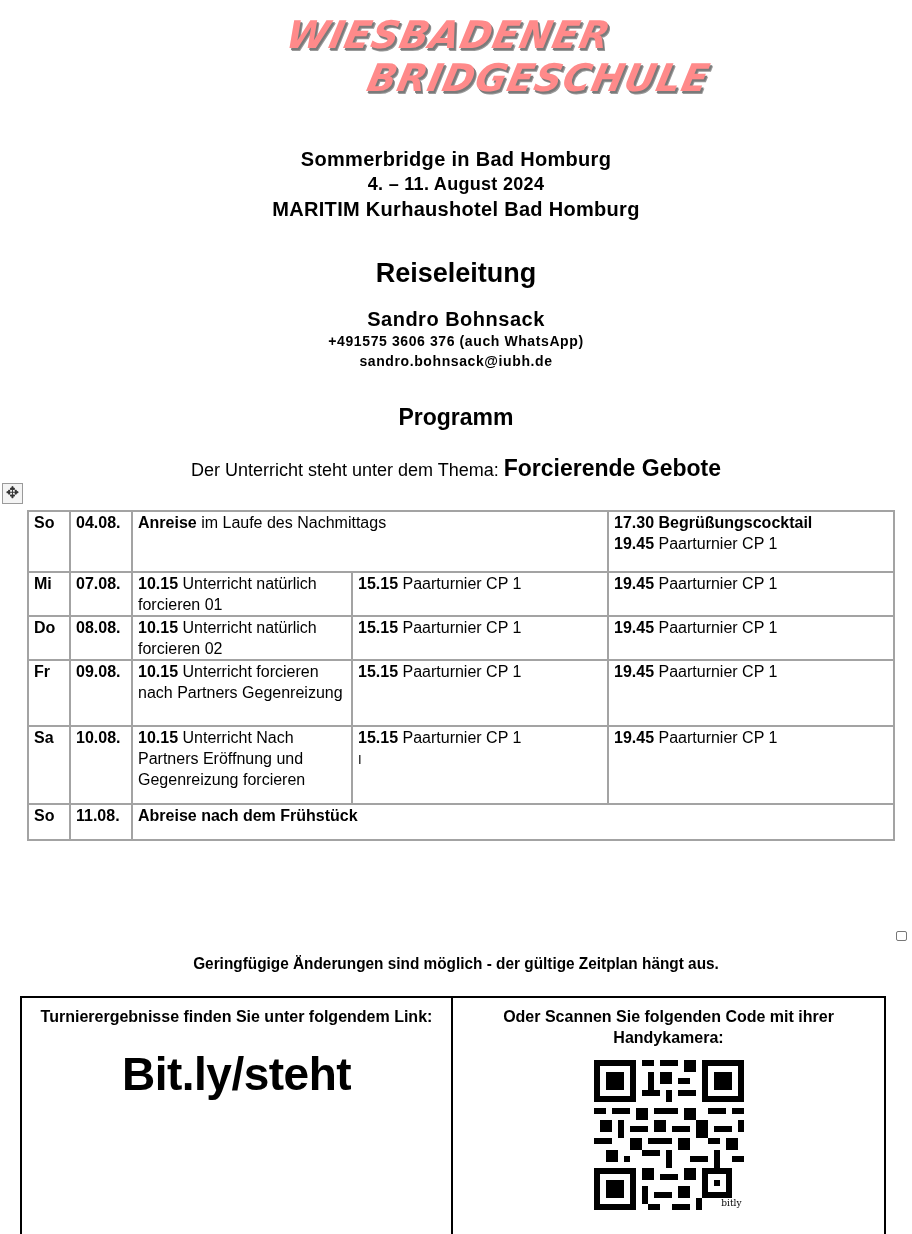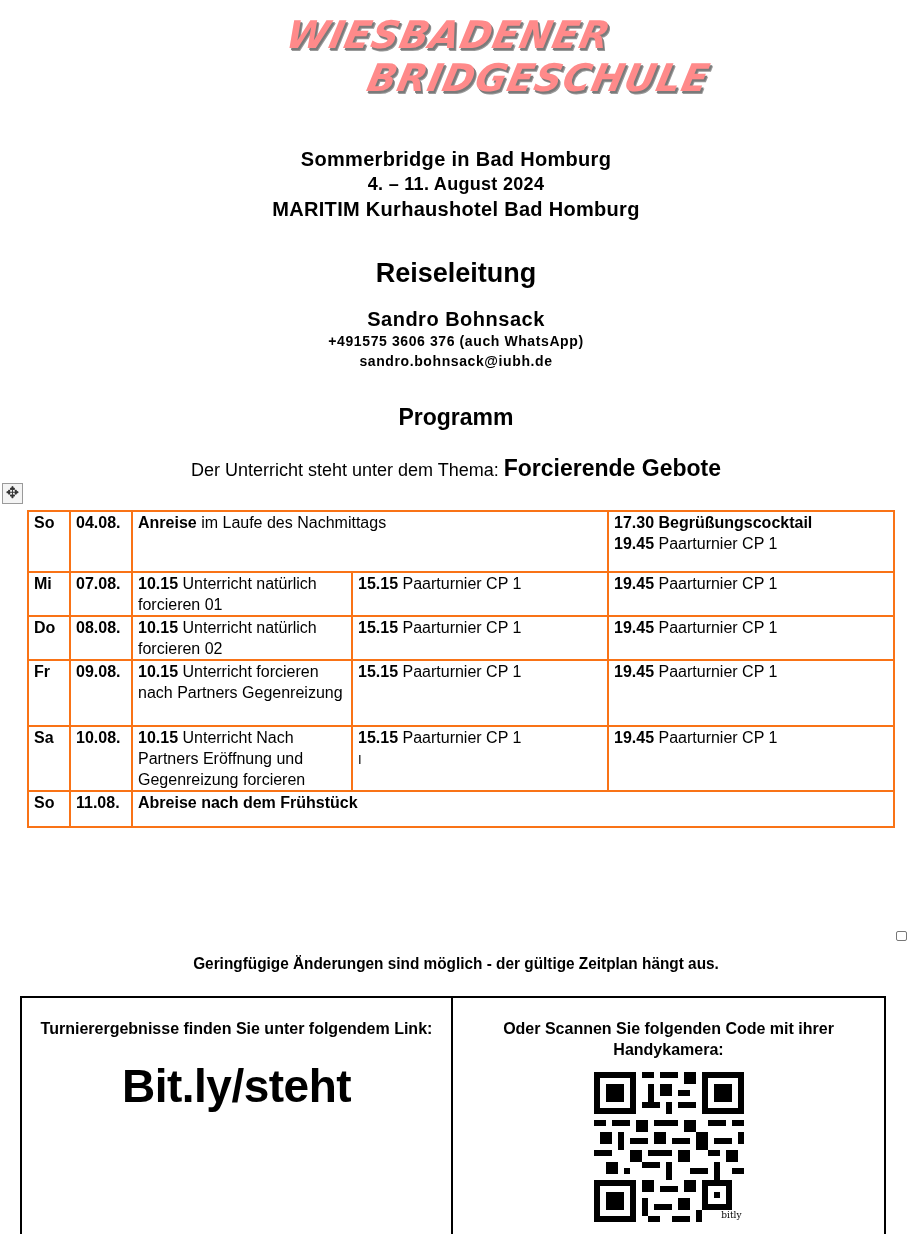--- a/index.html
+++ b/index.html
@@ -34,33 +34,33 @@
 
     .move-handle {
       left: 2px; top: 483px; width: 21px; height: 21px; border: 1px solid #9a9a9a;
       background: #f4f4f4; box-sizing: border-box; font-size: 16px; line-height: 18px; text-align: center; color: #333;
     }
 
     table.sched {
       position: absolute; left: 27px; top: 510px; border-collapse: collapse;
       font-size: 16px; line-height: 21px;
     }
-    table.sched td { border: 2px solid #f97316; vertical-align: top; padding: 0 5px 0 5px; }
+    table.sched td { border: 2px solid #a3a3a3; vertical-align: top; padding: 0 5px 0 5px; }
     table.sched td.day, table.sched td.date { font-weight: bold; }
     .resize-handle { left: 896px; top: 931px; width: 11px; height: 10px; border: 1px solid #777; border-radius: 2px; box-sizing: border-box; }
 
     .note { top: 955px; font-size: 16px; font-weight: bold; transform: scaleX(0.96); }
 
     .bottom-box {
       position: absolute; left: 20px; top: 996px; width: 866px; height: 260px;
       border: 2px solid #000; box-sizing: border-box; display: flex;
     }
     .bottom-col { width: 50%; box-sizing: border-box; text-align: center; }
     .bottom-col.left { border-right: 2px solid #000; }
-    .box-caption { font-size: 16px; font-weight: bold; line-height: 21px; padding: 20px 8px 0 8px; }
+    .box-caption { font-size: 16px; font-weight: bold; line-height: 21px; padding: 8px 8px 0 8px; }
     .biglink { font-size: 46px; font-weight: bold; margin-top: 20px; letter-spacing: -0.5px; }
     .qr { margin: 12px auto 0; width: 150px; height: 150px; position: relative; }
     .qr svg { display: block; }
     .bitly-tag { position: absolute; right: 2px; bottom: 2px; font-size: 9px; font-family: "DejaVu Serif", serif; }
   </style>
 </head>
 <body>
 
 <div>
   <div class="logo-line logo-l1">WIESBADENER</div>
@@ -116,21 +116,21 @@
     <td><b>15.15</b><span> Paarturnier CP 1</span></td>
     <td><b>19.45</b><span> Paarturnier CP 1</span></td>
   </tr>
   <tr style="height:66px">
     <td class="day">Fr</td>
     <td class="date">09.08.</td>
     <td><b>10.15</b><span> Unterricht forcieren nach Partners Gegenreizung</span></td>
     <td><b>15.15</b><span> Paarturnier CP 1</span></td>
     <td><b>19.45</b><span> Paarturnier CP 1</span></td>
   </tr>
-  <tr style="height:65px">
+  <tr style="height:78px">
     <td class="day">Sa</td>
     <td class="date">10.08.</td>
     <td><b>10.15</b><span> Unterricht Nach Partners Eröffnung und Gegenreizung forcieren</span></td>
     <td><b>15.15</b><span> Paarturnier CP 1</span><br><span style="font-size:13px">I</span></td>
     <td><b>19.45</b><span> Paarturnier CP 1</span></td>
   </tr>
   <tr style="height:36px">
     <td class="day">So</td>
     <td class="date">11.08.</td>
     <td colspan="3"><b>Abreise nach dem Frühstück</b><span></span></td>

